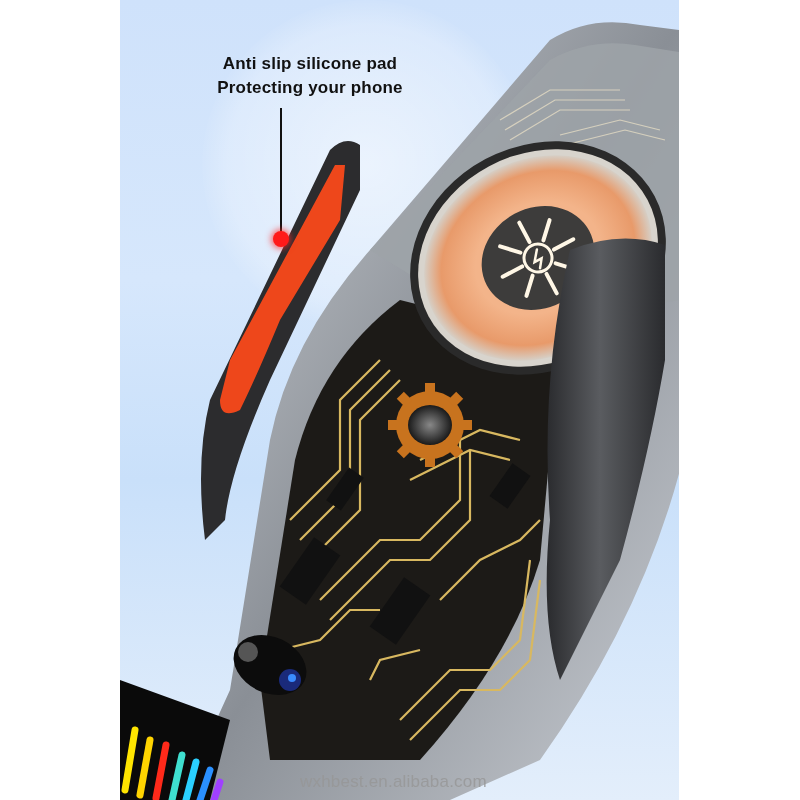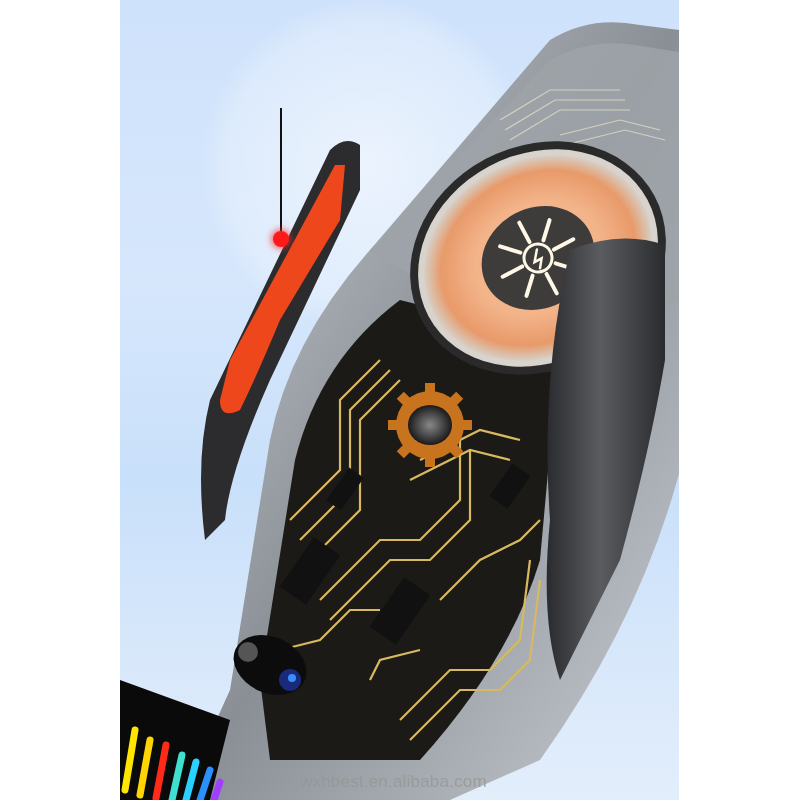--- a/index.html
+++ b/index.html
@@ -134,17 +134,21 @@
         <line x1="20" y1="795" x2="30" y2="740" stroke="#ffd400"></line>
         <line x1="36" y1="798" x2="46" y2="745" stroke="#ff2a1a"></line>
         <line x1="52" y1="800" x2="62" y2="755" stroke="#3fe0d0"></line>
         <line x1="66" y1="800" x2="76" y2="762" stroke="#2ad0ff"></line>
         <line x1="80" y1="800" x2="90" y2="770" stroke="#2a90ff"></line>
         <line x1="94" y1="800" x2="100" y2="782" stroke="#a040ff"></line>
       </g>
     </g>
   </svg>
 
+  <div class="callout">
+    <div>Anti slip silicone pad</div>
+    <div>Protecting your phone</div>
+  </div>
   <div class="leader"></div>
   <div class="dot"></div>
 
   <div class="watermark">wxhbest.en.alibaba.com</div>
 </div>
 
 </body></html>

